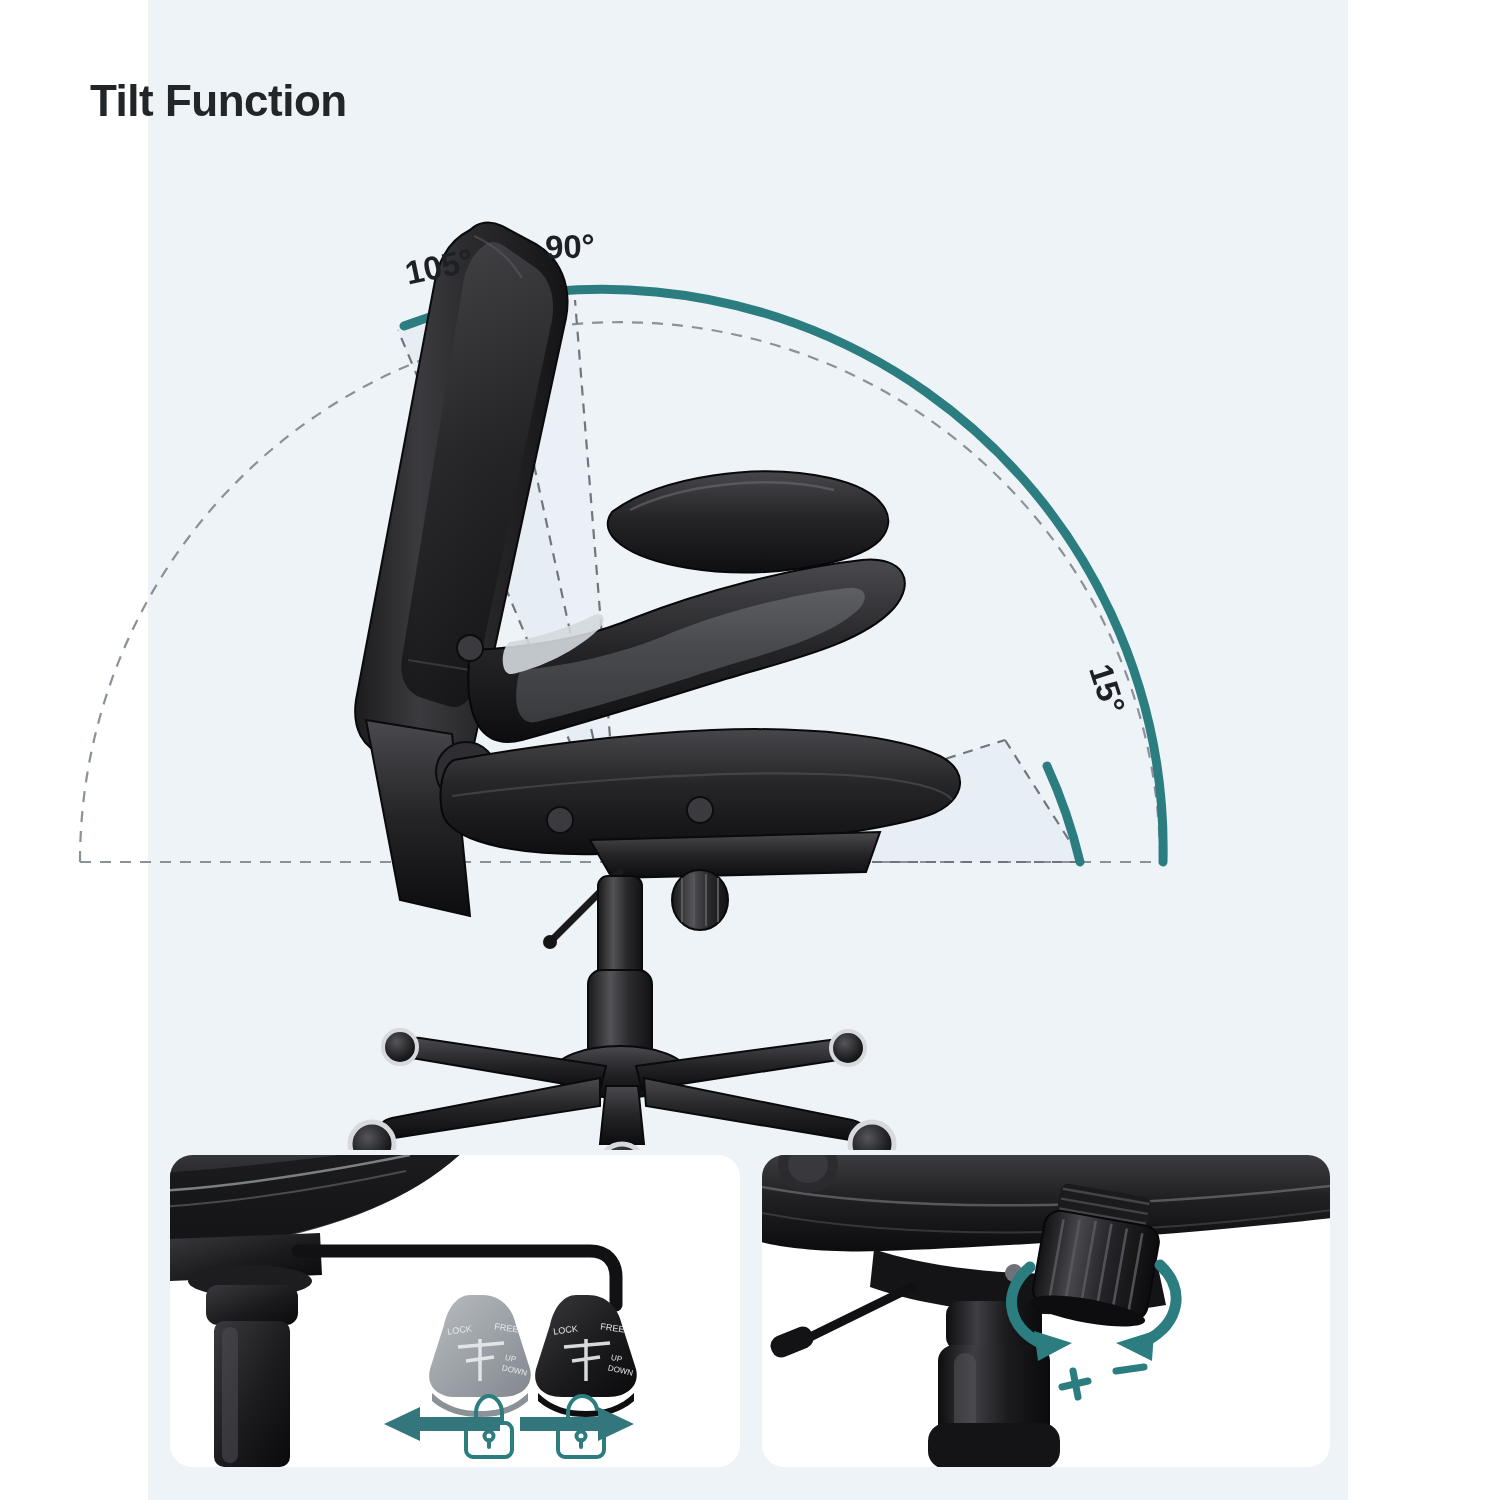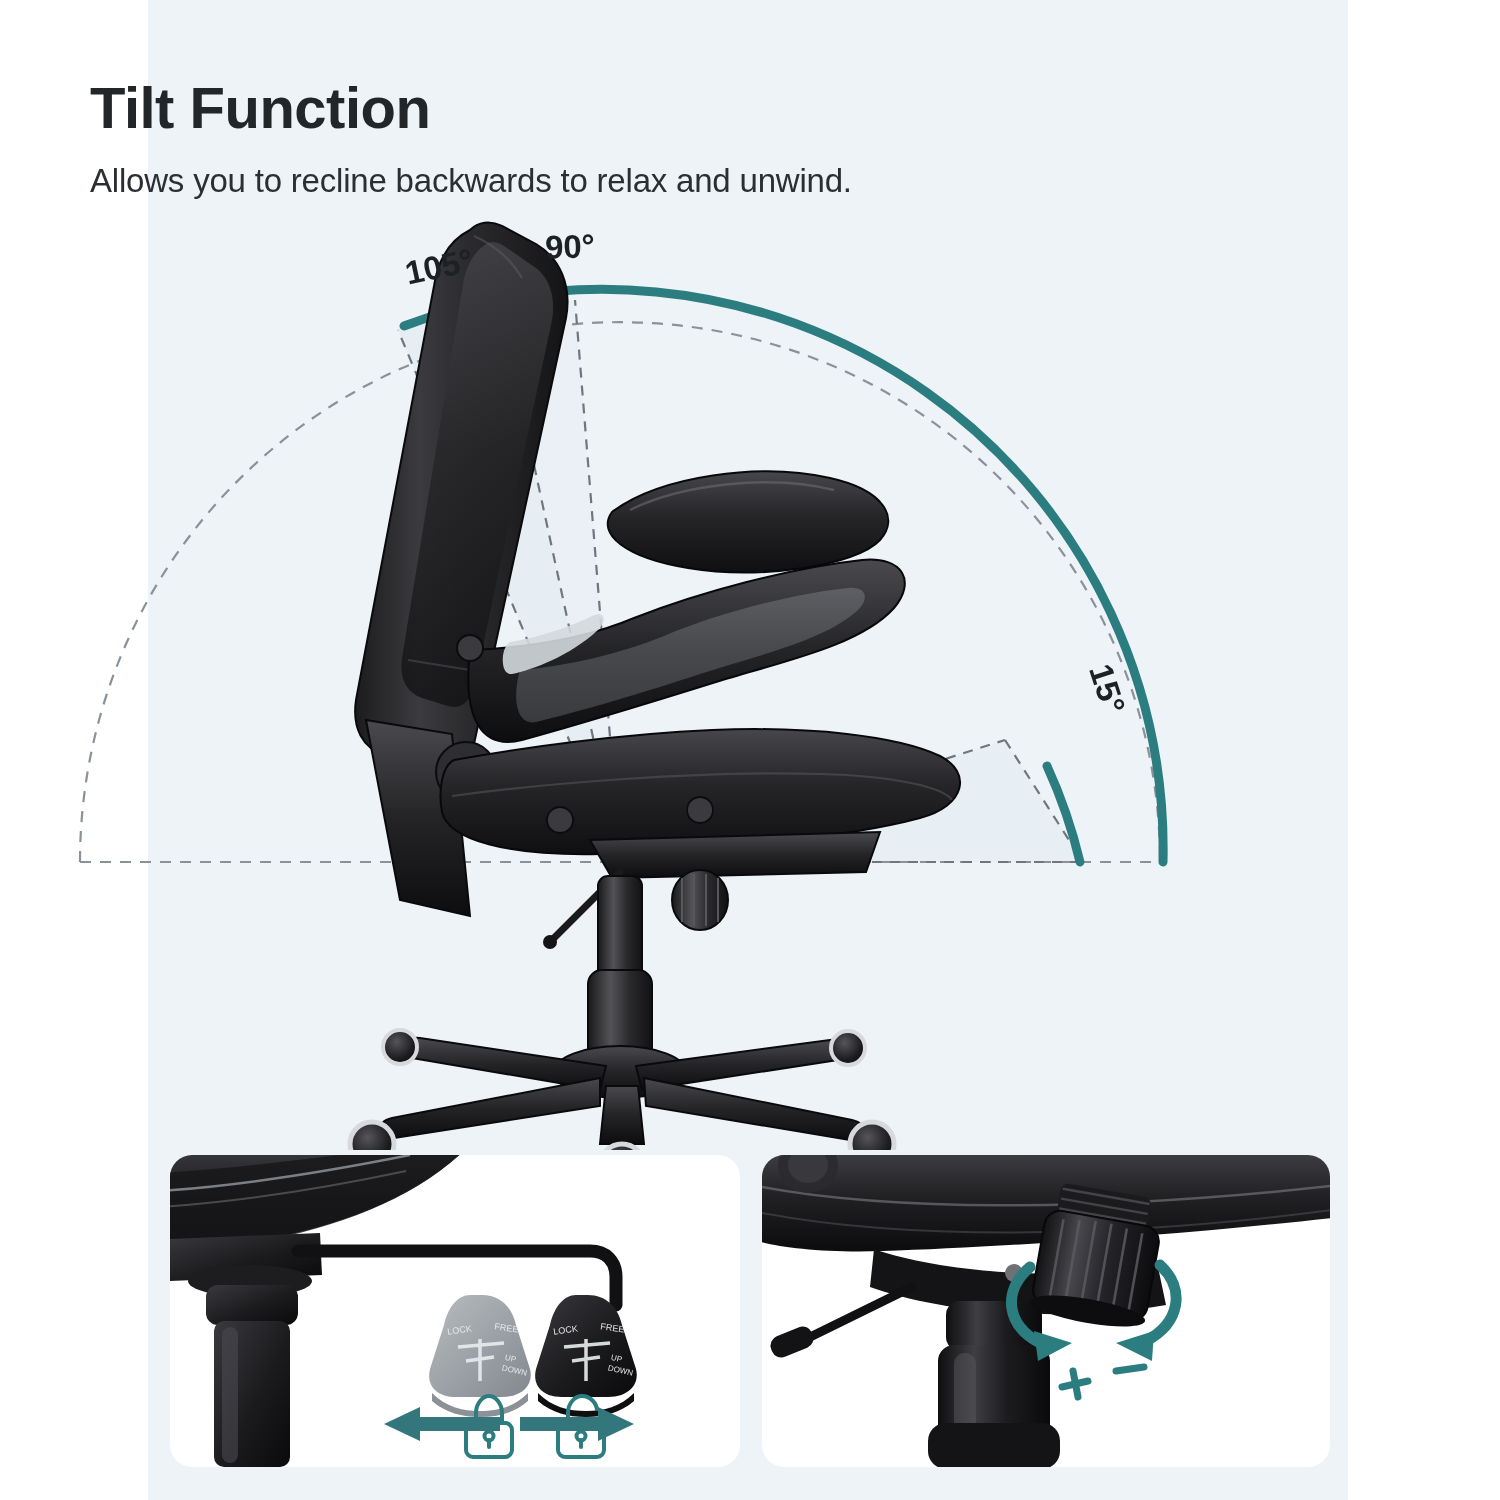--- a/index.html
+++ b/index.html
@@ -29,21 +29,21 @@
     background: #eef3f8;
   }
   
   #header {
     position: absolute;
     left: 90px;
     top: 78px;
     width: 1080px;
   }
   #title {
-    font-size: 58px;
+    font-size: 44px;
     font-weight: bold;
     color: #232629;
     letter-spacing: -0.5px;
     line-height: 1.05;
     margin: 0;
   }
   #subtitle {
     font-size: 33px;
     color: #2b2f33;
     margin: 22px 0 0 0;
@@ -86,21 +86,20 @@
 </style>
 </head>
 <body>
 
 <div id="page">
 
   <div id="content-panel"></div>
 
   <div id="header">
     <h1 id="title">Tilt Function</h1>
-    <p id="subtitle">Allows you to recline backwards to relax and unwind.</p>
   </div>
 
   <div id="hero">
 
     <svg width="1200" height="950" viewBox="0 0 1200 950">
       <defs>
         <linearGradient id="leatherV" x1="0" y1="0" x2="1" y2="0">
           <stop offset="0%" stop-color="#1c1c1e"></stop>
           <stop offset="30%" stop-color="#3b3b3f"></stop>
           <stop offset="55%" stop-color="#2a2a2d"></stop>

